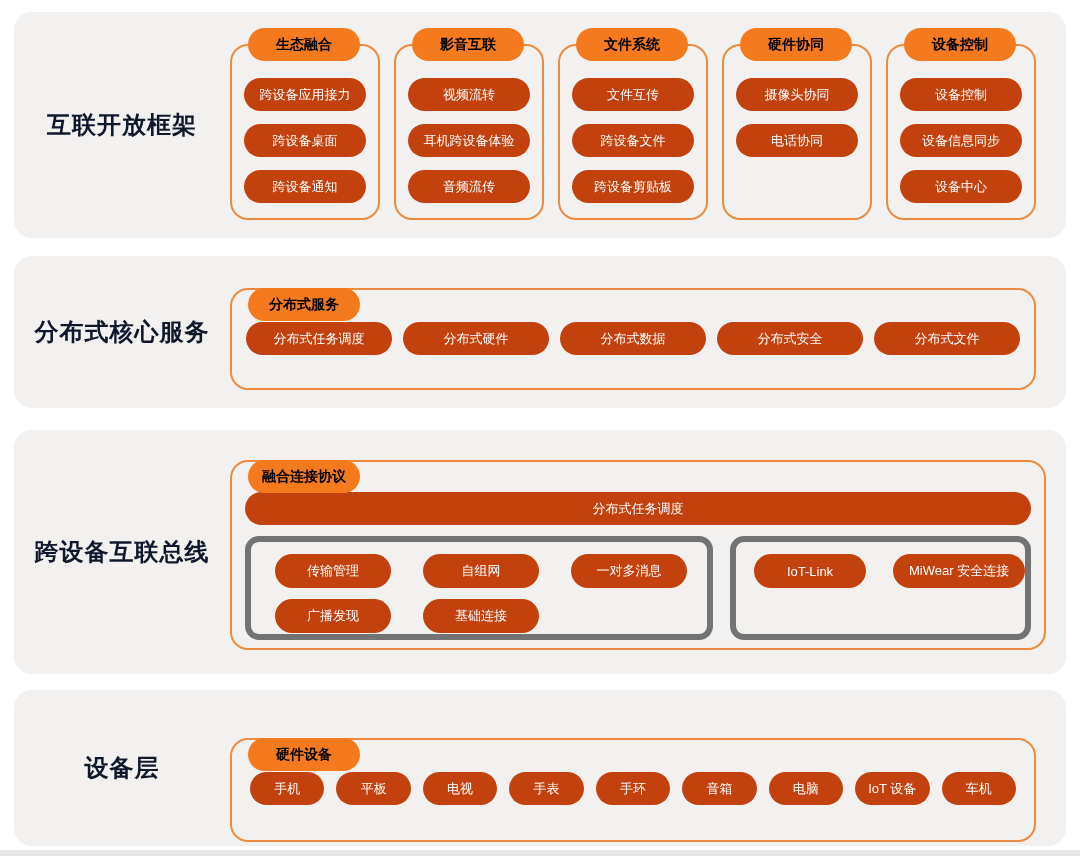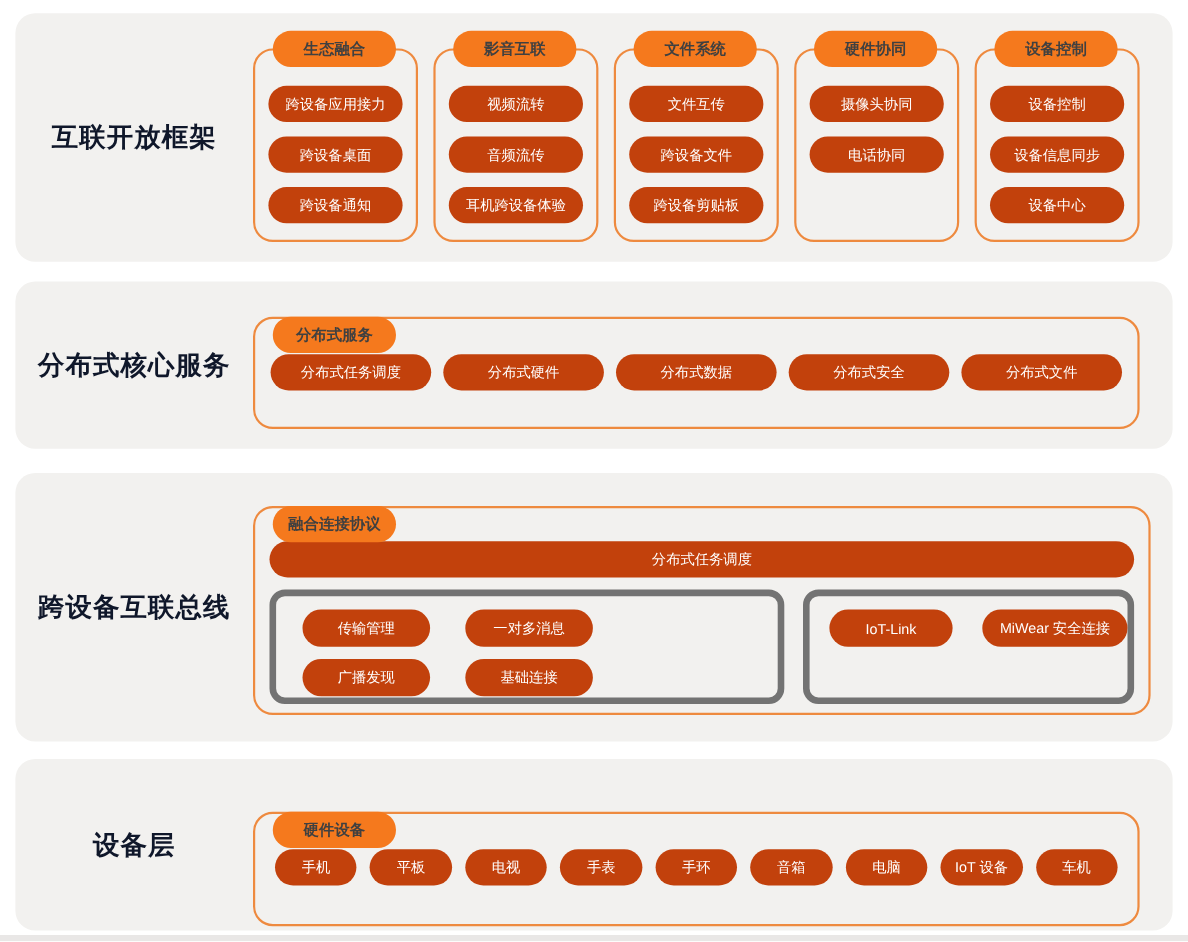--- a/index.html
+++ b/index.html
@@ -17,21 +17,21 @@
     display:flex; align-items:center; justify-content:center;
     font-size:24px; font-weight:bold; color:#0f172a; letter-spacing:1px;
   }
   .band-content { flex:1; position:relative; padding:16px 30px 0 0; box-sizing:border-box; }
   .groups-row { display:flex; gap:14px; }
   .group { position:relative; flex:1; min-width:0; }
   .wide-group { position:relative; }
   .g-header {
     position:absolute; top:0; left:18px; z-index:2;
     height:33px; min-width:112px; padding:0 14px; box-sizing:border-box;
-    background:#f5791d; color:#404040; border-radius:17px;
+    background:#f5791d; color:#000000; border-radius:17px;
     display:flex; align-items:center; justify-content:center;
     font-size:14px; font-weight:bold; white-space:nowrap;
   }
   .g-box {
     border:2px solid #ee8a3f; border-radius:18px; box-sizing:border-box;
     margin-top:16px;
   }
   .pill {
     background:#c2410c; color:#ffffff; border-radius:17px;
     height:33px; display:flex; align-items:center; justify-content:center;
@@ -80,22 +80,22 @@
         <div class="g-box col-box">
           <div class="pill">跨设备应用接力</div>
           <div class="pill">跨设备桌面</div>
           <div class="pill">跨设备通知</div>
         </div>
       </div>
       <div class="group">
         <div class="g-header">影音互联</div>
         <div class="g-box col-box">
           <div class="pill">视频流转</div>
+          <div class="pill">耳机跨设备体验</div>
           <div class="pill">音频流传</div>
-          <div class="pill">耳机跨设备体验</div>
         </div>
       </div>
       <div class="group">
         <div class="g-header">文件系统</div>
         <div class="g-box col-box">
           <div class="pill">文件互传</div>
           <div class="pill">跨设备文件</div>
           <div class="pill">跨设备剪贴板</div>
         </div>
       </div>
@@ -137,20 +137,21 @@
     <div class="band-label">跨设备互联总线</div>
     <div class="band-content pad14">
       <div class="wide-group">
         <div class="g-header">融合连接协议</div>
         <div class="g-box bus-box">
           <div class="pill bar-pill">分布式任务调度</div>
           <div class="bus-row">
             <div class="inner-box left-box">
               <div class="inner-row">
                 <div class="pill">传输管理</div>
+                <div class="pill">自组网</div>
                 <div class="pill">一对多消息</div>
               </div>
               <div class="inner-row">
                 <div class="pill">广播发现</div>
                 <div class="pill">基础连接</div>
               </div>
             </div>
             <div class="inner-box right-box">
               <div class="inner-row">
                 <div class="pill">IoT-Link</div>

